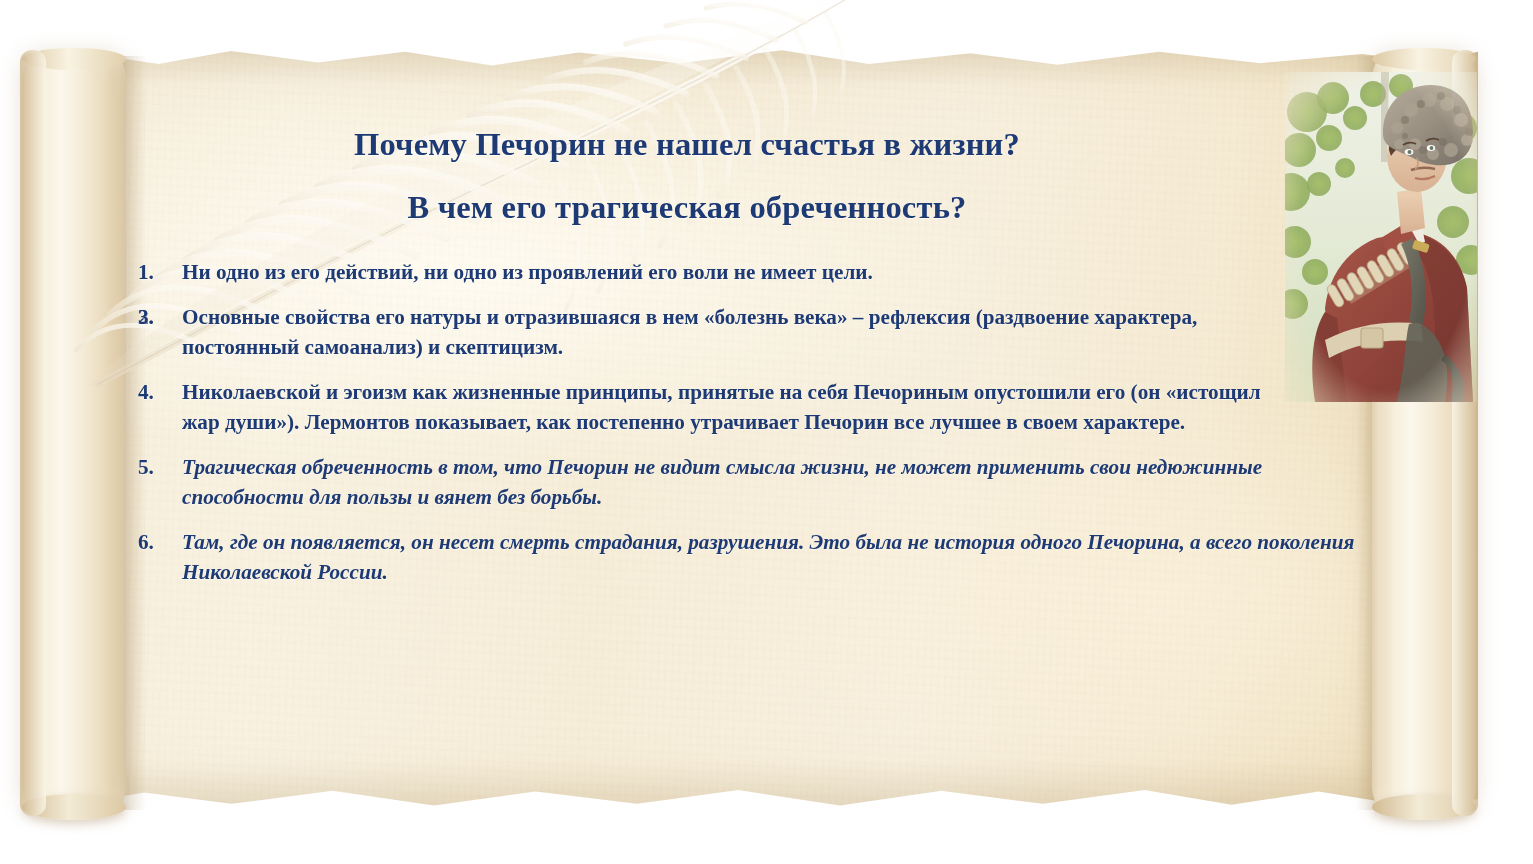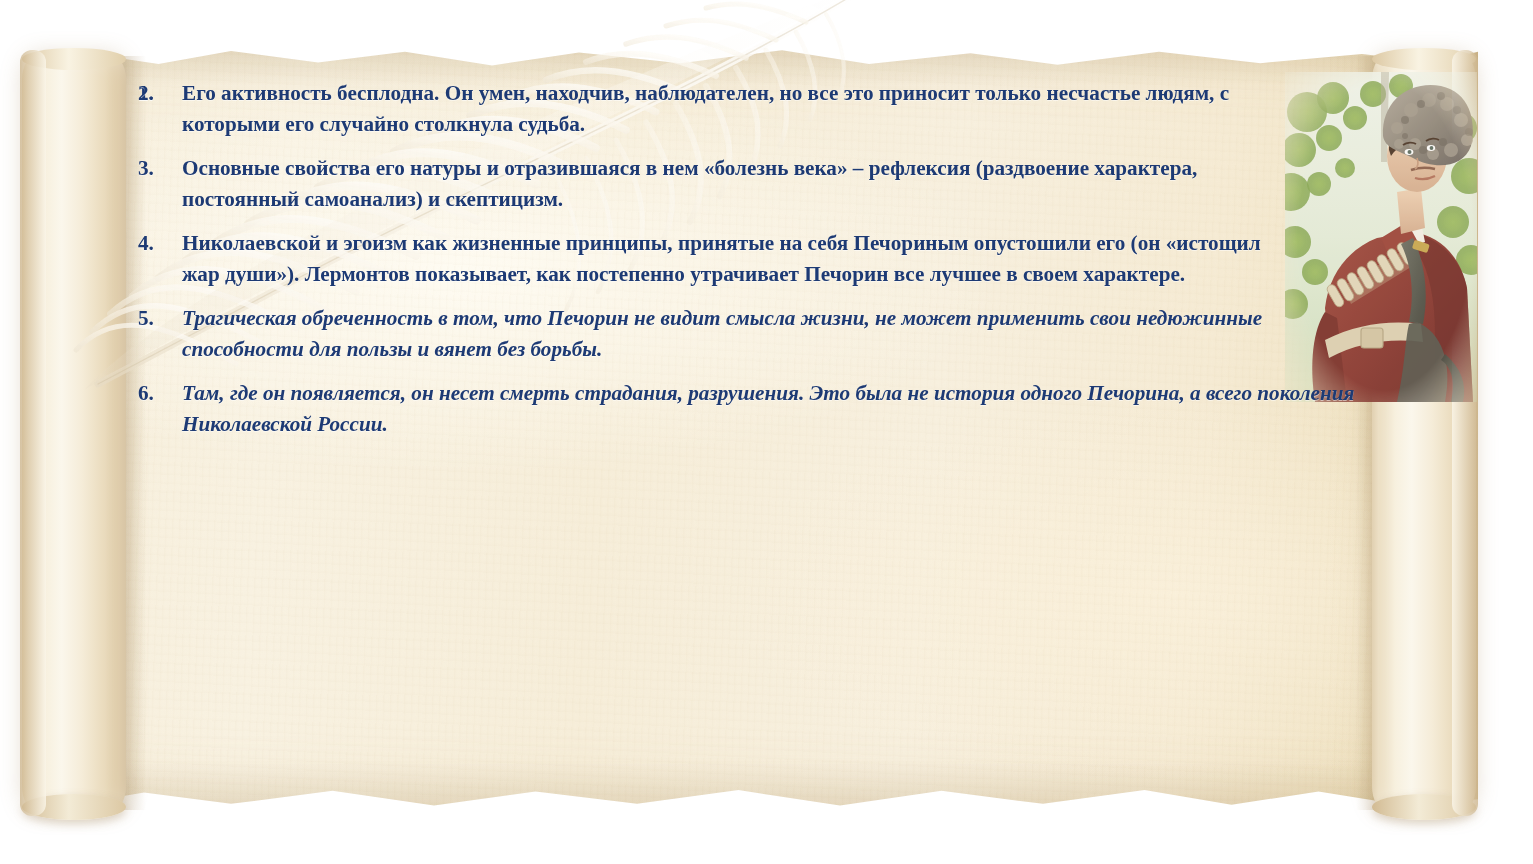--- a/index.html
+++ b/index.html
@@ -418,28 +418,32 @@
         <path d="M160 282 C 176 296, 182 312, 178 330 L166 330 C 170 312, 168 296, 156 288 Z" fill="#3e3f37"></path>
 
         <rect x="0" y="0" width="192" height="330" fill="#d9c9a4" opacity=".10"></rect>
       </svg>
     </div>
 
   </div>
 
   <div class="content">
 
+    <div class="titles">
+      <div class="title-line">Почему Печорин не нашел счастья в жизни?</div>
+      <div class="title-line second">В чем его трагическая обреченность?</div>
+    </div>
 
     <ol class="points">
       <li class="narrow">
         <span class="num">1.</span>
+        <span class="txt">Ни одно из его действий, ни одно из проявлений его воли не имеет цели.</span>
       </li>
       <li class="narrow">
         <span class="num">2.</span>
-        <span class="txt">Его активность бесплодна. Он умен, находчив, наблюдателен, но все это приносит только несчастье людям, с которыми его случайно столкнула судьба.</span>
       </li>
       <li class="narrow">
         <span class="num">3.</span>
         <span class="txt">Основные свойства его натуры и отразившаяся в нем «болезнь века» – рефлексия (раздвоение характера, постоянный самоанализ) и скептицизм.</span>
       </li>
       <li class="narrow">
         <span class="num">4.</span>
         <span class="txt">Николаевской и эгоизм как жизненные принципы, принятые на себя Печориным опустошили его (он «истощил жар души»). Лермонтов показывает, как постепенно утрачивает Печорин все лучшее в своем характере.</span>
       </li>
       <li class="wide">

